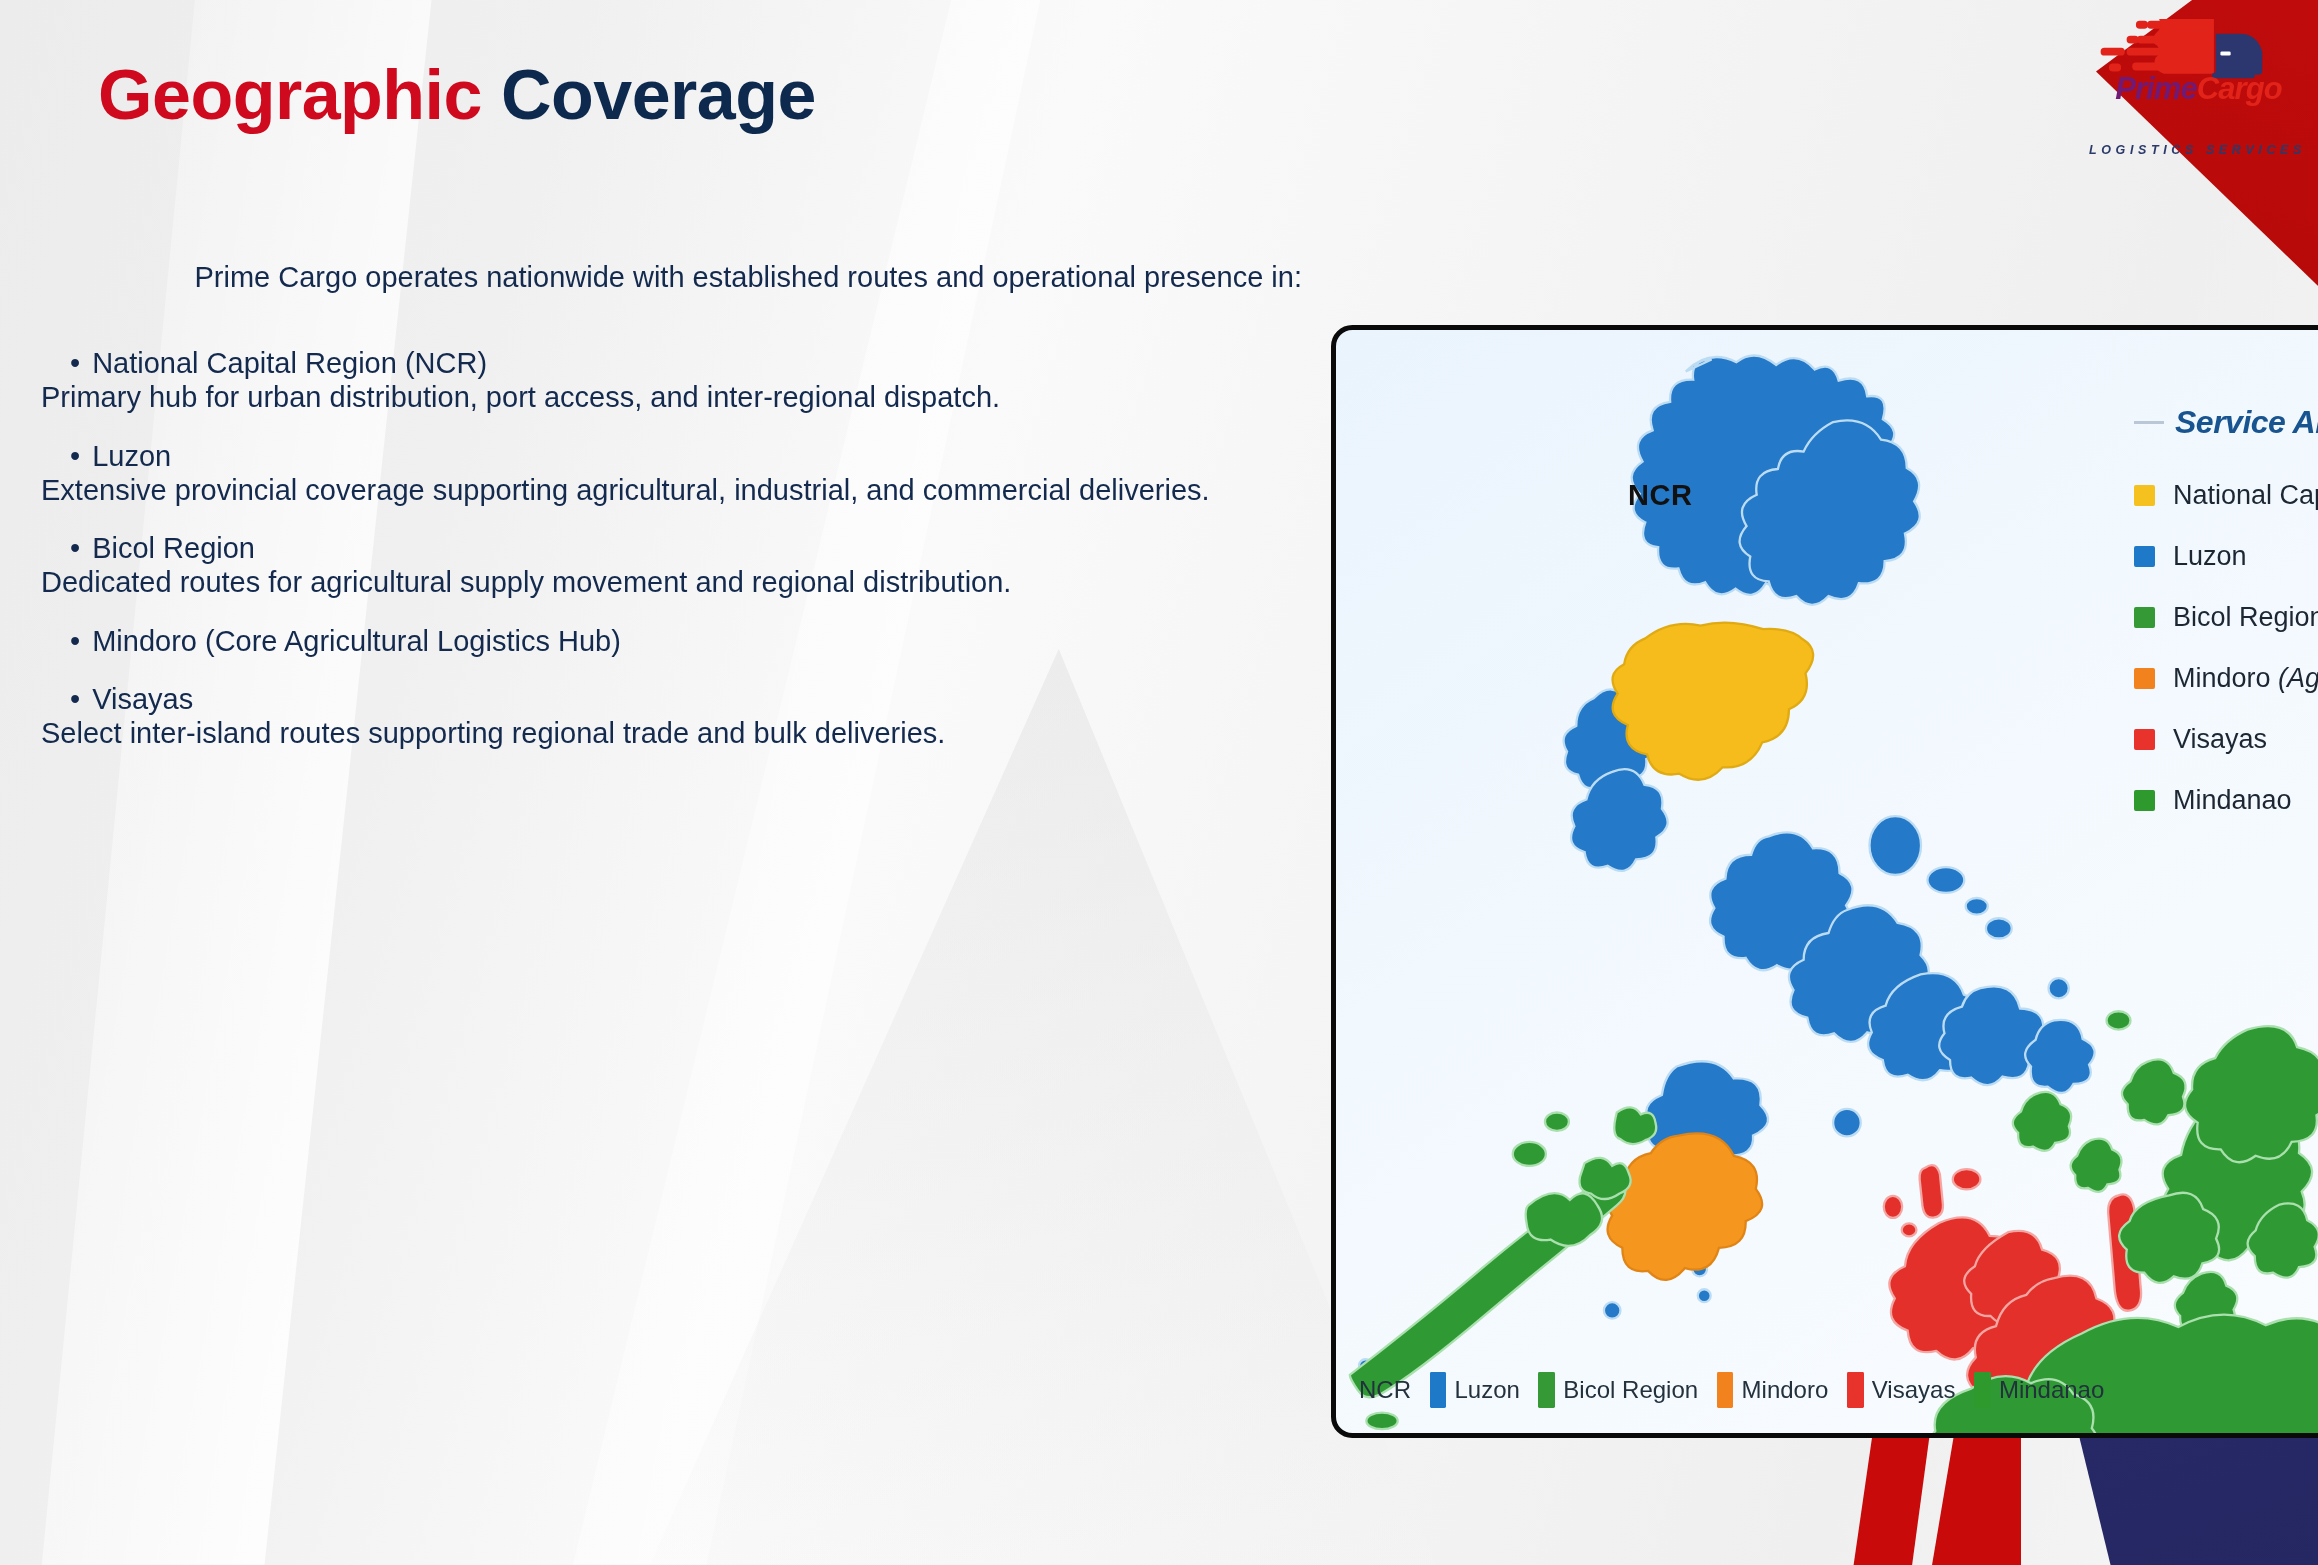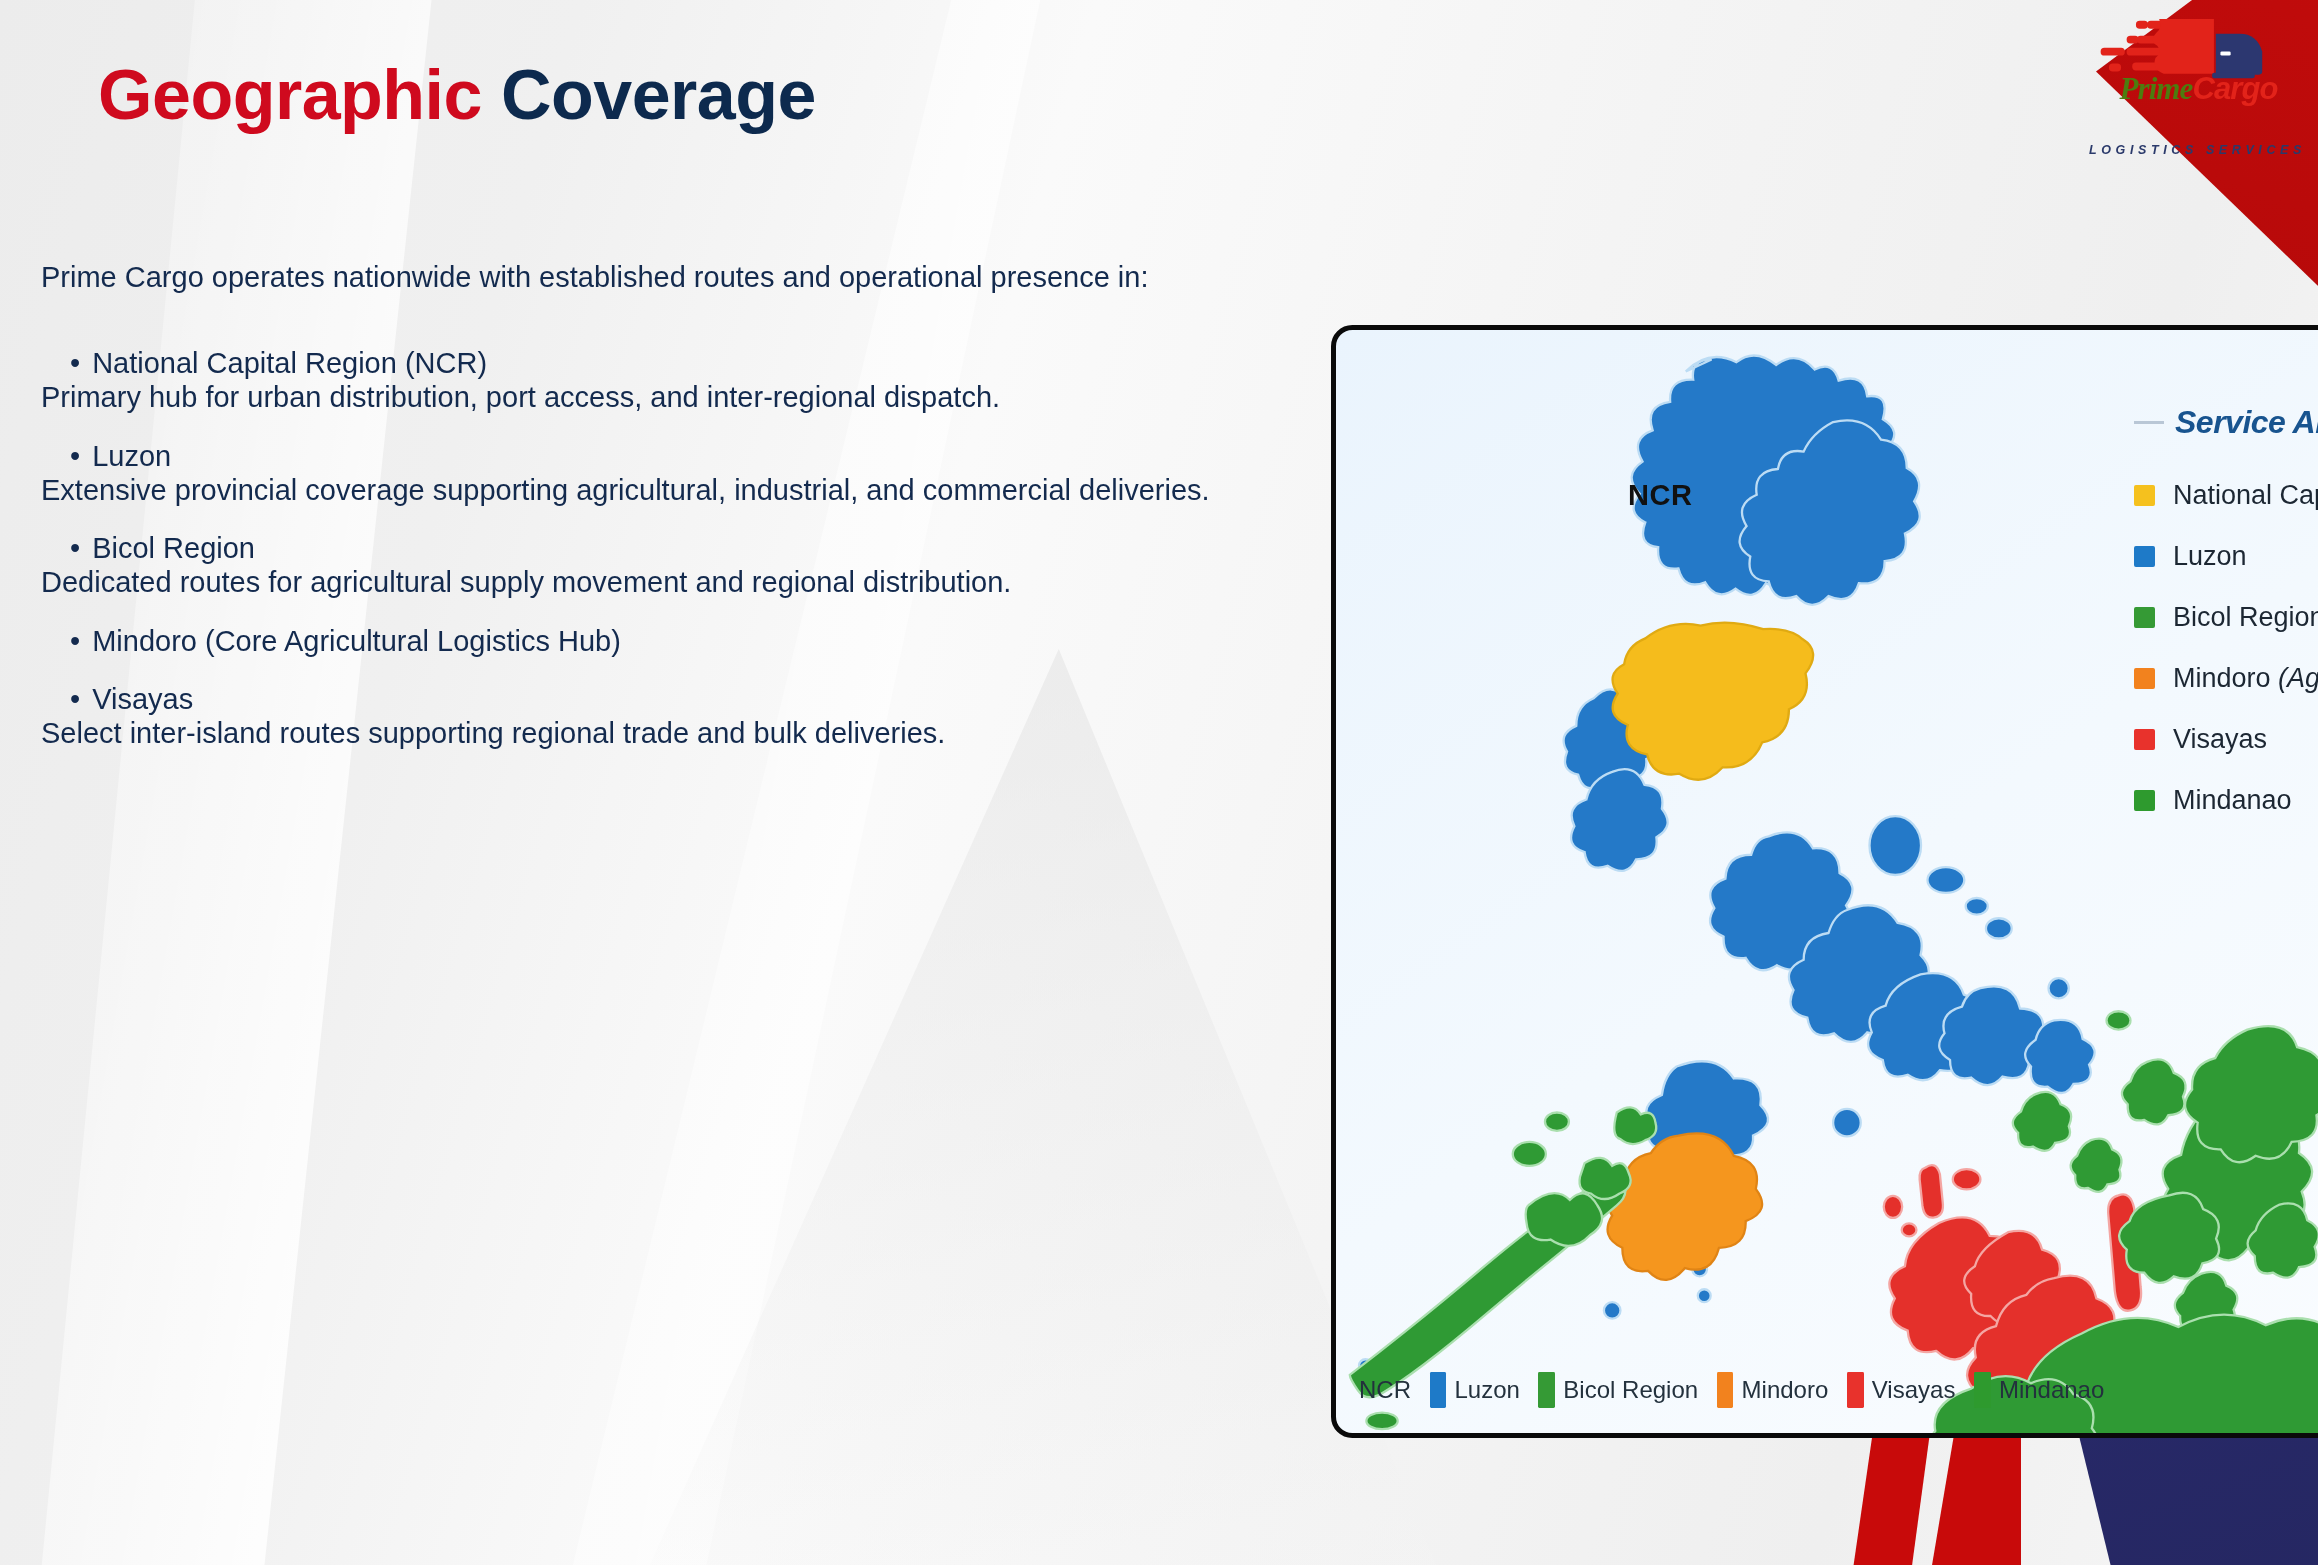--- a/index.html
+++ b/index.html
@@ -65,34 +65,34 @@
   #page-title .t-navy { color:#0d2a4e; }
 
   
   #logo { position:absolute; left:2040px; top:14px; width:260px; height:139px; }
   #logo-mark { position:absolute; left:56px; top:3.7px; width:195px; height:65px; }
   #logo-wordmark {
     position:absolute; left:52px; top:59px; width:213px;
     text-align:center; font-size:31px; font-weight:bold; font-style:italic;
     letter-spacing:-0.9px; line-height:1; white-space:nowrap;
   }
-  #logo-wordmark .w-prime { color:#4d7c0f;font-family:Liberation Serif, serif; }
+  #logo-wordmark .w-prime { color:#701a75; }
   #logo-wordmark .w-cargo { color:#e2231a; }
   #logo-tagline {
     position:absolute; left:46px; top:93px; width:223px;
     text-align:center; font-size:12.5px; font-style:italic; font-weight:bold;
     letter-spacing:4.6px; color:#2b3a6b; white-space:nowrap;margin-top:36px;
   }
 
   
   #body-copy {
     position:absolute; left:41px; top:260px; width:1261px;
     color:#132a4e; font-size:29px; line-height:1.18;
   }
-  .para-intro { margin-bottom:52px; }
+  .para-intro { margin-bottom:52px;text-align:right; }
   .blk { margin-bottom:24px; }
   .blk-bullet { display:block; padding-left:29px; white-space:nowrap;margin-top:23px; }
   .blk-bullet::before { content:"\2022"; margin-right:12px; }
   .blk-desc { display:block; }
 
   
   #map-card {
     position:absolute; left:1331px; top:325px; width:1384px; height:1113px;
     background:linear-gradient(145deg,#eaf4fd 0%,#f3f9fe 45%,#fbfdff 100%);
     border:5.1px solid #0a0a0a;

